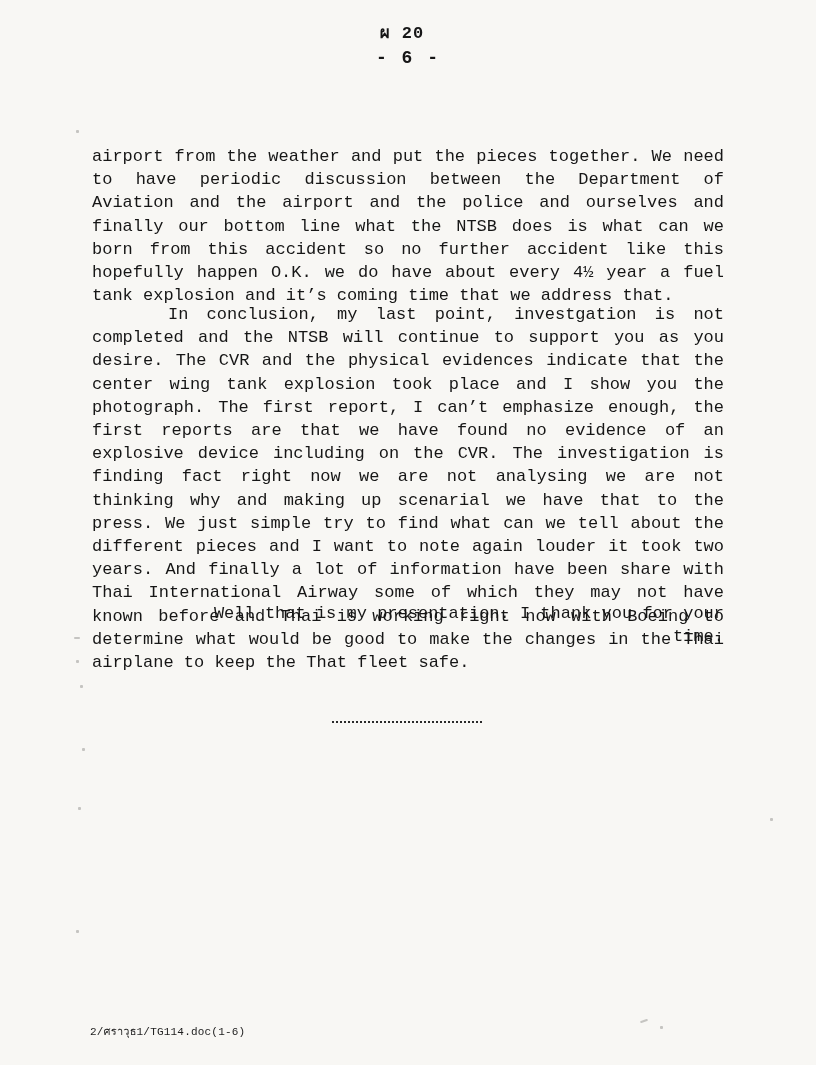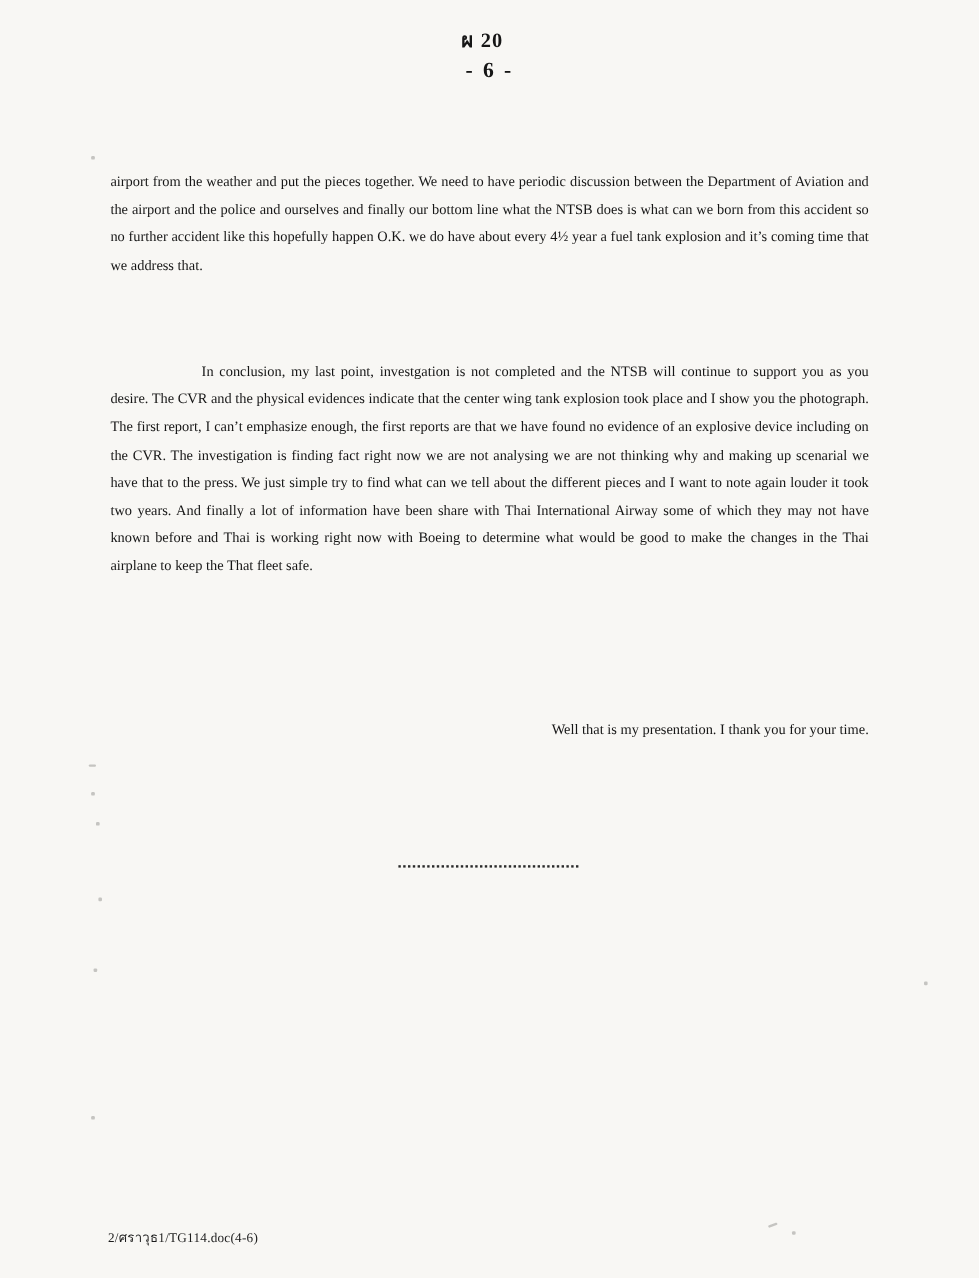--- a/index.html
+++ b/index.html
@@ -7,21 +7,21 @@
     padding: 0;
     background: #e9e8e5;
   }
   .page {
     position: relative;
     width: 816px;
     height: 1065px;
     margin: 0 auto;
     background: #f8f7f4;
     overflow: hidden;
-    font-family: Liberation Serif, serif;
+    font-family: Liberation Mono, monospace;
     color: #161616;
   }
   .page-header {
     position: absolute;
     top: 22px;
     left: 0;
     width: 100%;
     text-align: center;
     line-height: 23px;
   }
@@ -36,21 +36,21 @@
     display: block;
     font-size: 18px;
     font-weight: bold;
     letter-spacing: 2px;
     margin-top: 2px;
   }
   .body-text {
     position: absolute;
     left: 92px;
     width: 632px;
-    font-size: 12px;
+    font-size: 17px;
     line-height: 23.2px;
     text-align: justify;
   }
   .para-1 { top: 128px; }
   .para-2 { top: 286px; text-indent: 76px; }
   .para-3 { top: 585px; text-indent: 76px; text-align: right; }
   .divider {
     position: absolute;
     top: 721px;
     left: 332px;
@@ -98,21 +98,21 @@
   </div>
 
   <p class="body-text para-1">airport from the weather and put the pieces together.  We need to have periodic discussion between the Department of Aviation and the airport and the police and ourselves and finally our bottom line what the NTSB does is what can we born from this accident so no further accident like this hopefully happen O.K. we do have about every 4½ year a fuel tank explosion and it’s coming time that we address that.</p>
 
   <p class="body-text para-2">In conclusion, my last point, investgation is not completed and the NTSB will continue to support you as you desire.  The CVR and the physical evidences indicate that the center wing tank explosion took place and I show you the photograph.  The first report, I can’t emphasize enough, the first reports are that we have found no evidence of an explosive device including on the CVR. The investigation is finding fact right now we are not analysing we are not thinking why and making up scenarial we have that to the press.  We just simple try to find what can we tell about the different pieces and I want to note again louder it took two years.  And finally a lot of information have been share with Thai International Airway some of which they may not have known before and Thai is working right now with Boeing to determine what would be good to make the changes in the Thai airplane to keep the That fleet safe.</p>
 
   <p class="body-text para-3">Well that is my presentation.  I thank you for your time.</p>
 
   <hr class="divider">
 
-  <div class="page-footer">2/ศราวุธ1/TG114.doc(4-6)</div>
+  <div class="page-footer">2/ศราวุธ1/TG114.doc(1-6)</div>
 
   <div class="speck s1"></div>
   <div class="speck s2"></div>
   <div class="speck s3"></div>
   <div class="speck s4"></div>
   <div class="speck s5"></div>
   <div class="speck s6"></div>
   <div class="speck s7"></div>
   <div class="speck s8"></div>
   <div class="speck s9"></div>

